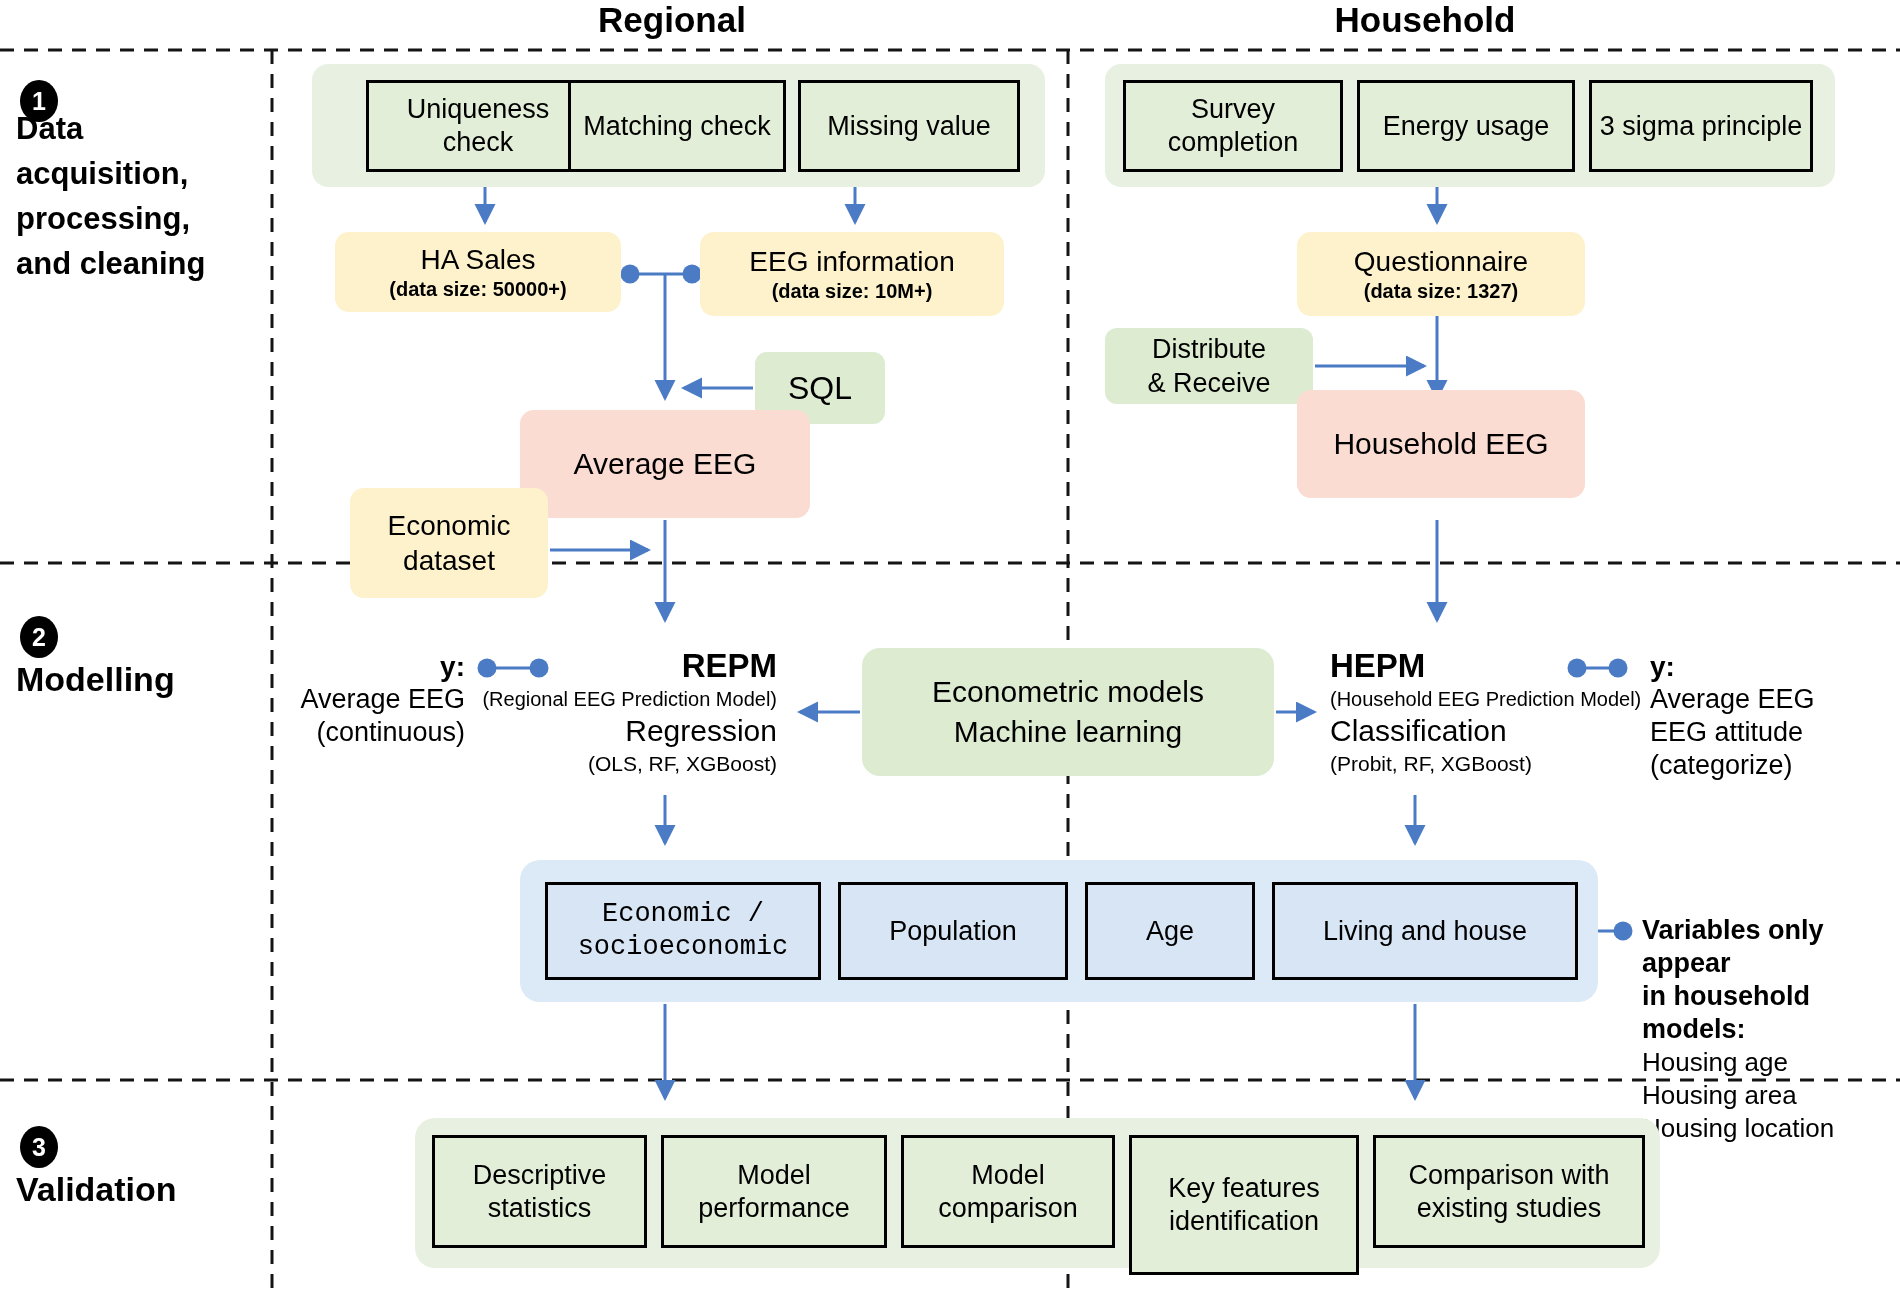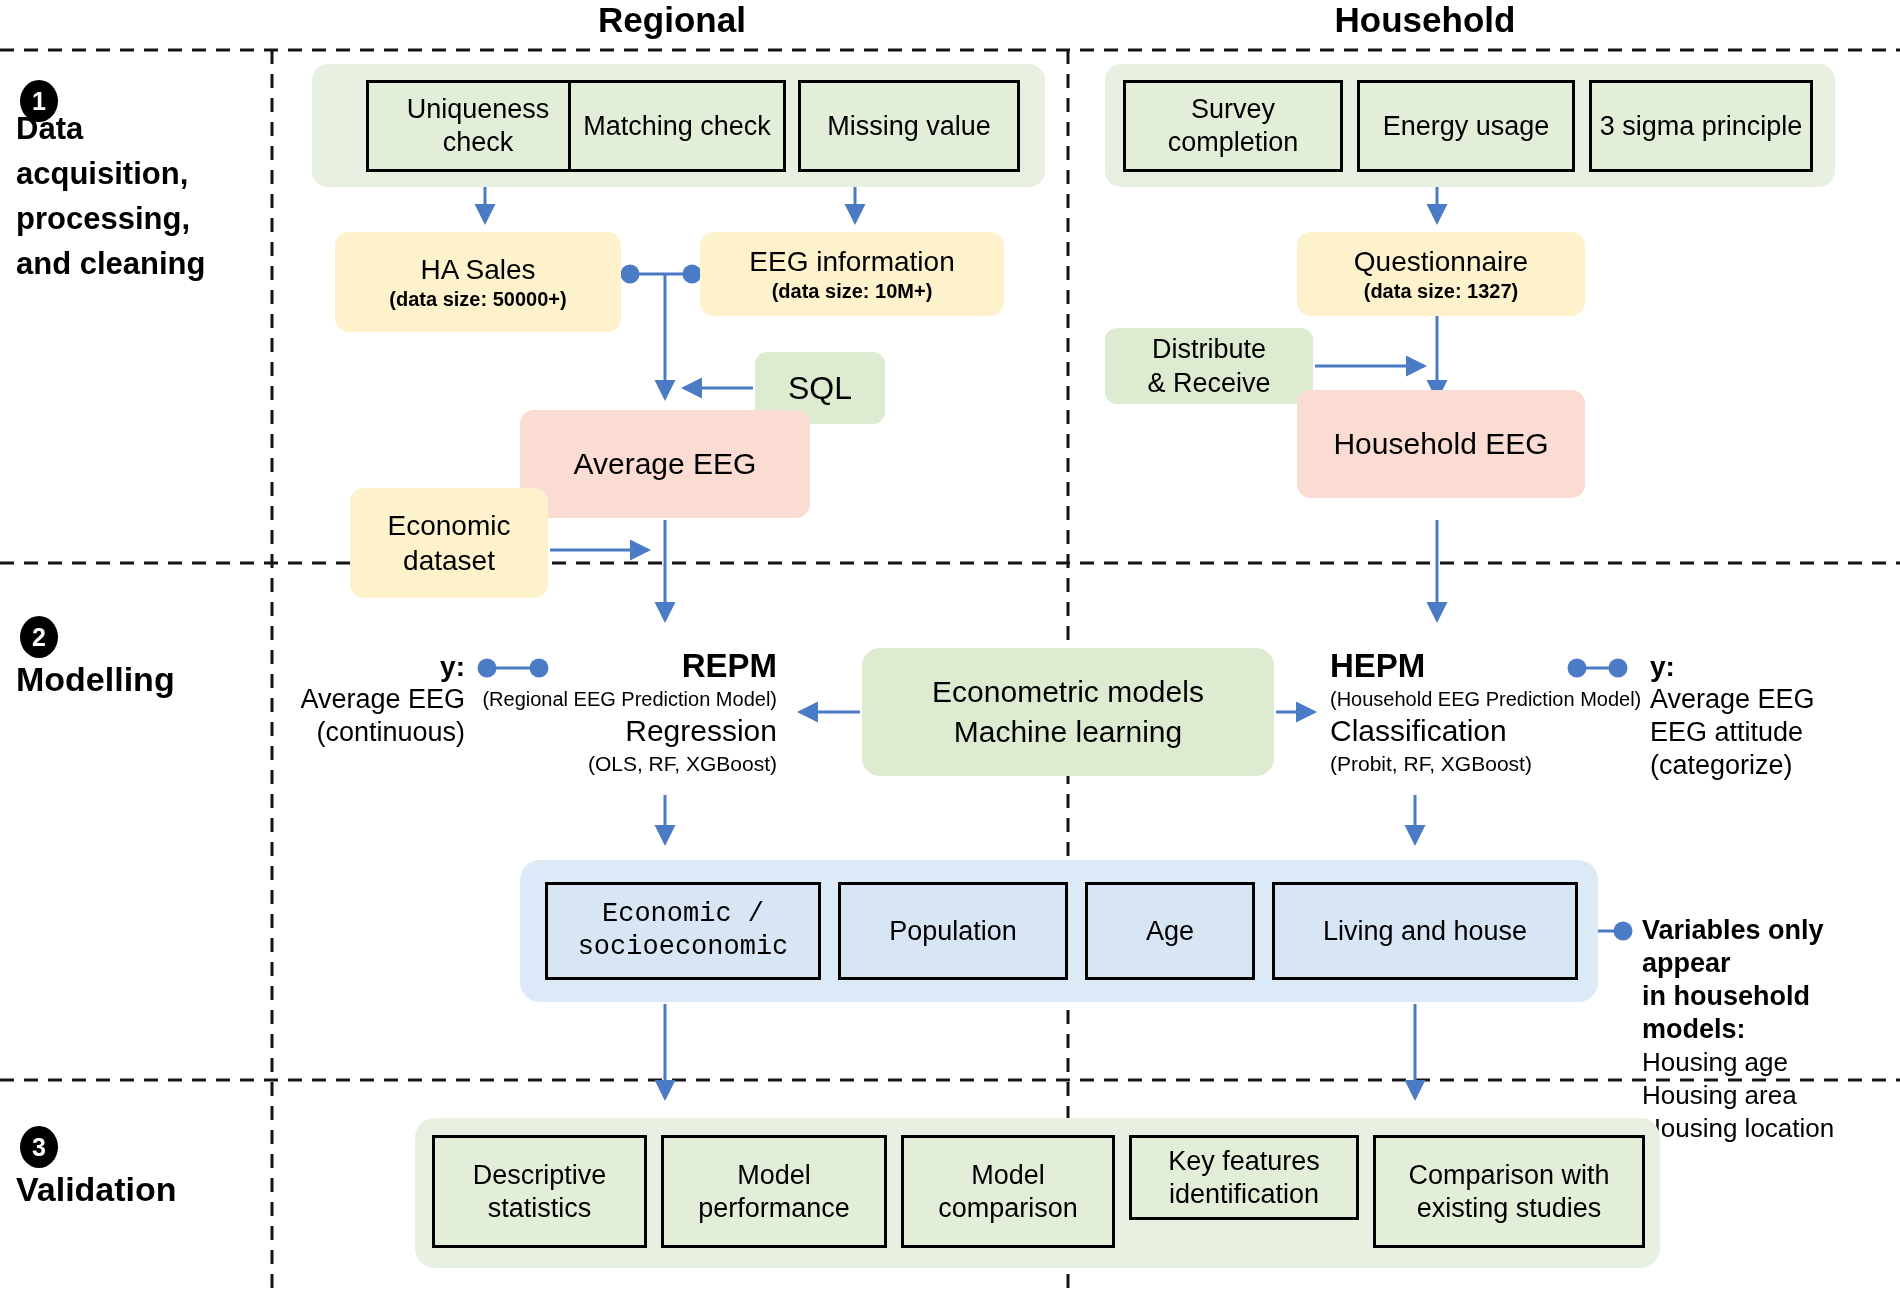--- a/index.html
+++ b/index.html
@@ -112,21 +112,21 @@
   <div class="abs container gc" style="left:312px;top:64px;width:733px;height:123px;"></div>
   <div class="abs box gbox" style="left:330px;top:80px;width:224px;height:92px;margin-left:36px;">Uniqueness check</div>
   <div class="abs box gbox" style="left:568px;top:80px;width:218px;height:92px;">Matching check</div>
   <div class="abs box gbox" style="left:798px;top:80px;width:222px;height:92px;">Missing value</div>
 
   <div class="abs container gc" style="left:1105px;top:64px;width:730px;height:123px;"></div>
   <div class="abs box gbox" style="left:1123px;top:80px;width:220px;height:92px;">Survey completion</div>
   <div class="abs box gbox" style="left:1357px;top:80px;width:218px;height:92px;">Energy usage</div>
   <div class="abs box gbox" style="left:1589px;top:80px;width:224px;height:92px;">3 sigma principle</div>
 
-  <div class="abs box ybox" style="left:335px;top:232px;width:286px;height:100px;">
+  <div class="abs box ybox" style="left:335px;top:232px;width:286px;height:80px;">
     <div class="ytitle">HA Sales</div>
     <div class="ysize">(data size: 50000+)</div>
   </div>
   <div class="abs box ybox" style="left:700px;top:232px;width:304px;height:84px;">
     <div class="ytitle">EEG information</div>
     <div class="ysize">(data size: 10M+)</div>
   </div>
   <div class="abs box plain" style="left:755px;top:352px;width:130px;height:72px;font-size:32px;">SQL</div>
   <div class="abs box pbox" style="left:520px;top:410px;width:290px;height:108px;">Average EEG</div>
   <div class="abs box ybox" style="left:350px;top:488px;width:198px;height:110px;font-size:28px;line-height:35px;">
@@ -187,16 +187,16 @@
     <div class="nb">in household models:</div>
     <div>Housing age</div>
     <div>Housing area</div>
     <div>Housing location</div>
   </div>
 
   <div class="abs container gc" style="left:415px;top:1118px;width:1245px;height:150px;border-radius:20px;"></div>
   <div class="abs box gbox" style="left:432px;top:1135px;width:215px;height:113px;">Descriptive statistics</div>
   <div class="abs box gbox" style="left:661px;top:1135px;width:226px;height:113px;">Model performance</div>
   <div class="abs box gbox" style="left:901px;top:1135px;width:214px;height:113px;">Model comparison</div>
-  <div class="abs box gbox" style="left:1129px;top:1135px;width:230px;height:85px;">Key features identification</div>
+  <div class="abs box gbox" style="left:1129px;top:1135px;width:230px;height:140px;">Key features identification</div>
   <div class="abs box gbox" style="left:1373px;top:1135px;width:272px;height:113px;">Comparison with existing studies</div>
 
 </div>
 
 </body></html>

